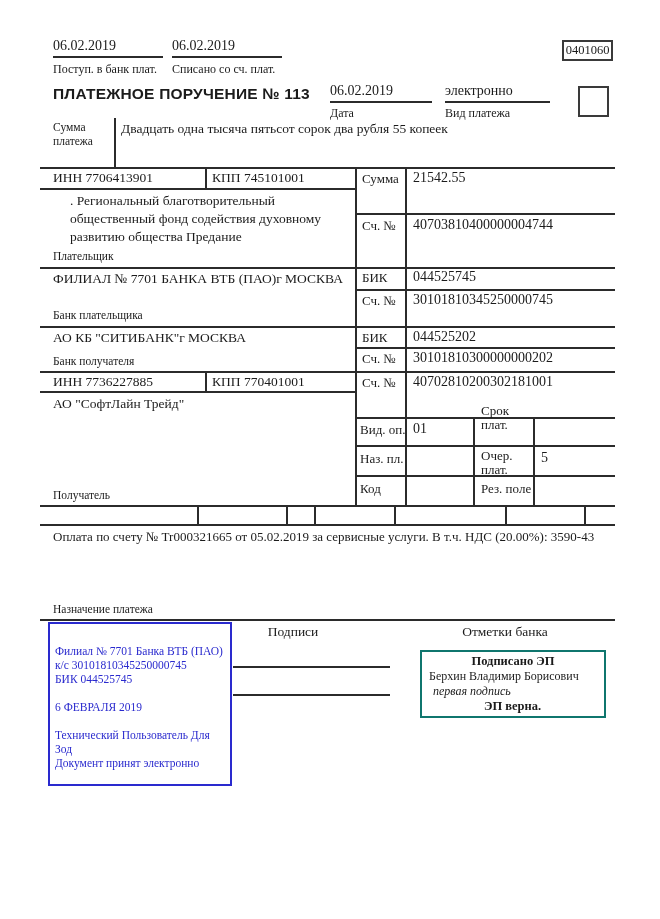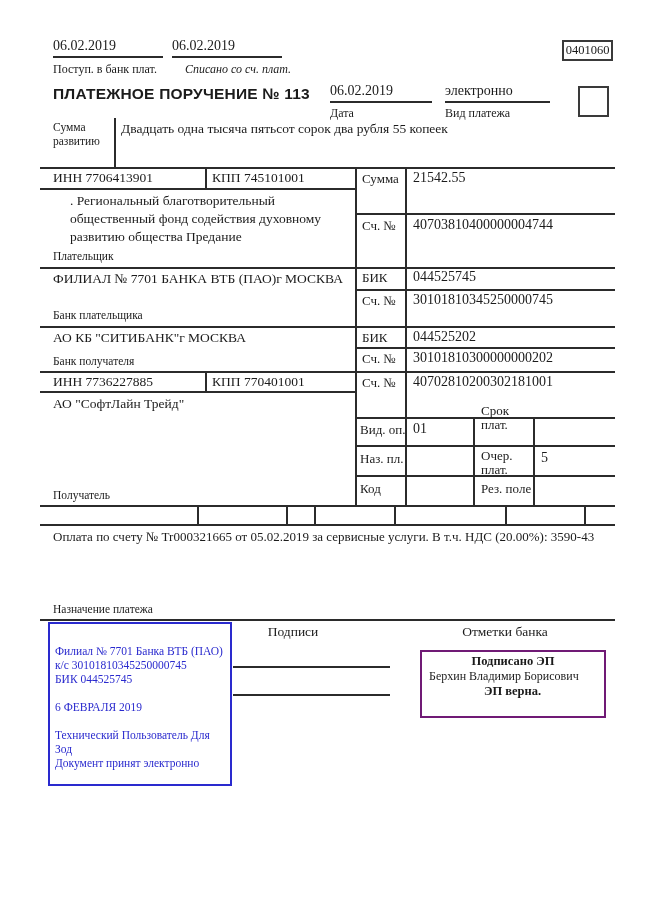--- a/index.html
+++ b/index.html
@@ -29,46 +29,46 @@
   .checkbox { position:absolute; left:578px; top:86px; width:27px; height:27px; border:2px solid #3a3a3a; }
   .bluebox {
     position:absolute; left:48px; top:622px; width:170px; height:120px;
     border:2px solid #2a2ace; color:#2a2ace; font-size:11.5px; line-height:14px;
     padding:20px 5px;
   }
   .bluebox div { white-space:nowrap; }
   .gap { margin-top:14px; }
   .stampbox {
     position:absolute; left:420px; top:650px; width:182px; height:60px;
-    border:2px solid #701a75; font-size:12px; padding:2px 0;
+    border:2px solid #0f766e; font-size:12px; padding:2px 0;
   }
   .sigline { position:absolute; height:1.5px; background:#2b2b2b; width:157px; left:233px; }
   .center { text-align:center; }
   .b { font-weight:bold; }
   .i { font-style:italic; }
 </style>
 </head>
 <body>
 
 <div class="page">
 
   <div class="ufield" style="left:53px; top:38px; width:110px;">06.02.2019</div>
   <div class="t fs10" style="left:53px; top:62px;">Поступ. в банк плат.</div>
   <div class="ufield" style="left:172px; top:38px; width:110px;">06.02.2019</div>
-  <div class="t fs10" style="left:185px; top:62px;font-style:italic;">Списано со сч. плат.</div>
+  <div class="t fs10" style="left:172px; top:62px;">Списано со сч. плат.</div>
   <div class="codebox">0401060</div>
 
   <div class="title" style="left:53px; top:85px;">ПЛАТЕЖНОЕ ПОРУЧЕНИЕ № 113</div>
   <div class="ufield" style="left:330px; top:83px; width:102px;">06.02.2019</div>
   <div class="t fs10" style="left:330px; top:106px;">Дата</div>
   <div class="ufield" style="left:445px; top:83px; width:105px;">электронно</div>
   <div class="t fs10" style="left:445px; top:106px;">Вид платежа</div>
   <div class="checkbox"></div>
 
-  <div class="t fs11 wrap" style="left:53px; top:120px; width:58px; line-height:14px;">Сумма развитию</div>
+  <div class="t fs11 wrap" style="left:53px; top:120px; width:58px; line-height:14px;">Сумма платежа</div>
   <div class="vline" style="left:114px; top:118px; height:49px;"></div>
   <div class="t fs135" style="left:121px; top:121px;">Двадцать одна тысяча пятьсот сорок два рубля 55 копеек</div>
 
   <div class="hline" style="left:40px; top:167px; width:575px;"></div>
   <div class="hline" style="left:40px; top:188px; width:315px;"></div>
   <div class="hline" style="left:355px; top:213px; width:260px;"></div>
   <div class="hline" style="left:40px; top:267px; width:575px;"></div>
   <div class="hline" style="left:355px; top:289px; width:260px;"></div>
   <div class="hline" style="left:40px; top:326px; width:575px;"></div>
   <div class="hline" style="left:355px; top:347px; width:260px;"></div>
@@ -149,16 +149,17 @@
 
   <div class="t fs135 center" style="left:238px; top:624px; width:110px;">Подписи</div>
   <div class="sigline" style="top:666px;"></div>
   <div class="sigline" style="top:694px;"></div>
 
   <div class="t fs135 center" style="left:430px; top:624px; width:150px;">Отметки банка</div>
 
   <div class="stampbox">
     <div class="center b" style="font-size:12.5px;">Подписано ЭП</div>
     <div style="padding-left:7px;">Берхин Владимир Борисович</div>
+    <div class="i" style="padding-left:11px;">первая подпись</div>
     <div class="b" style="padding-left:62px; font-size:12.5px;">ЭП верна.</div>
   </div>
 
 </div>
 
 </body></html>

